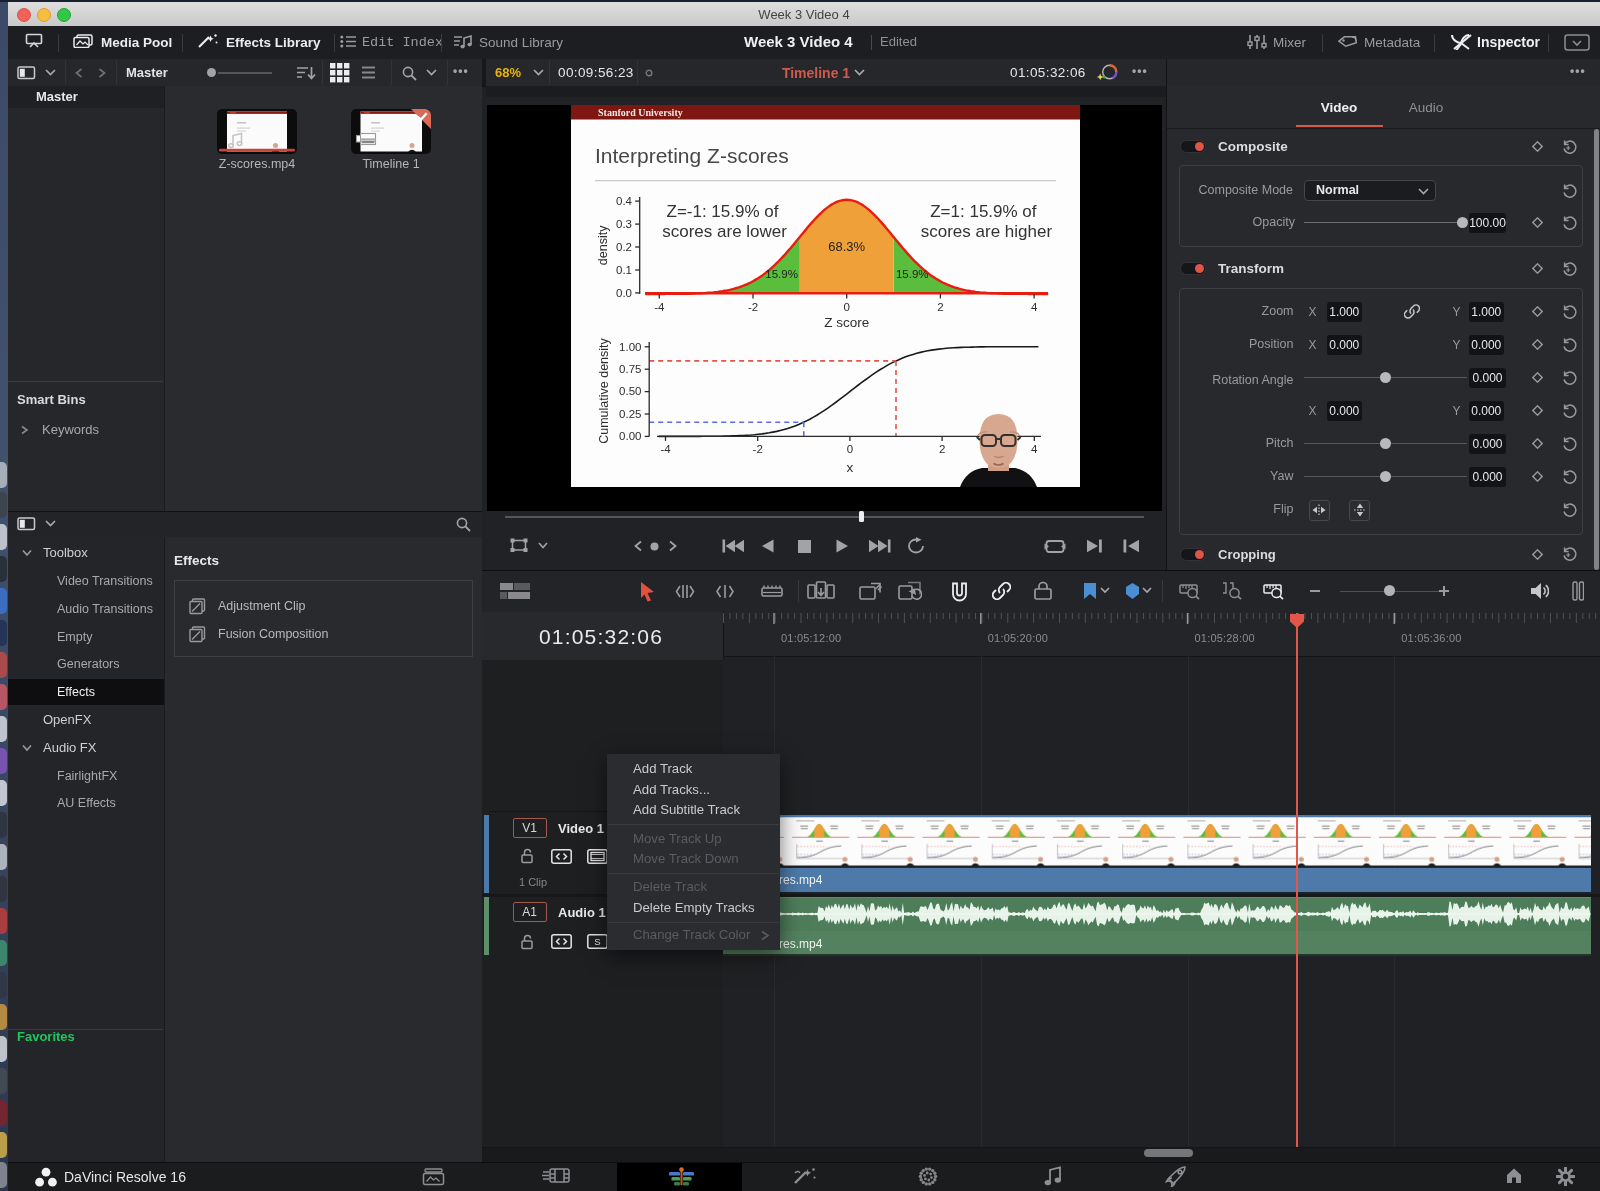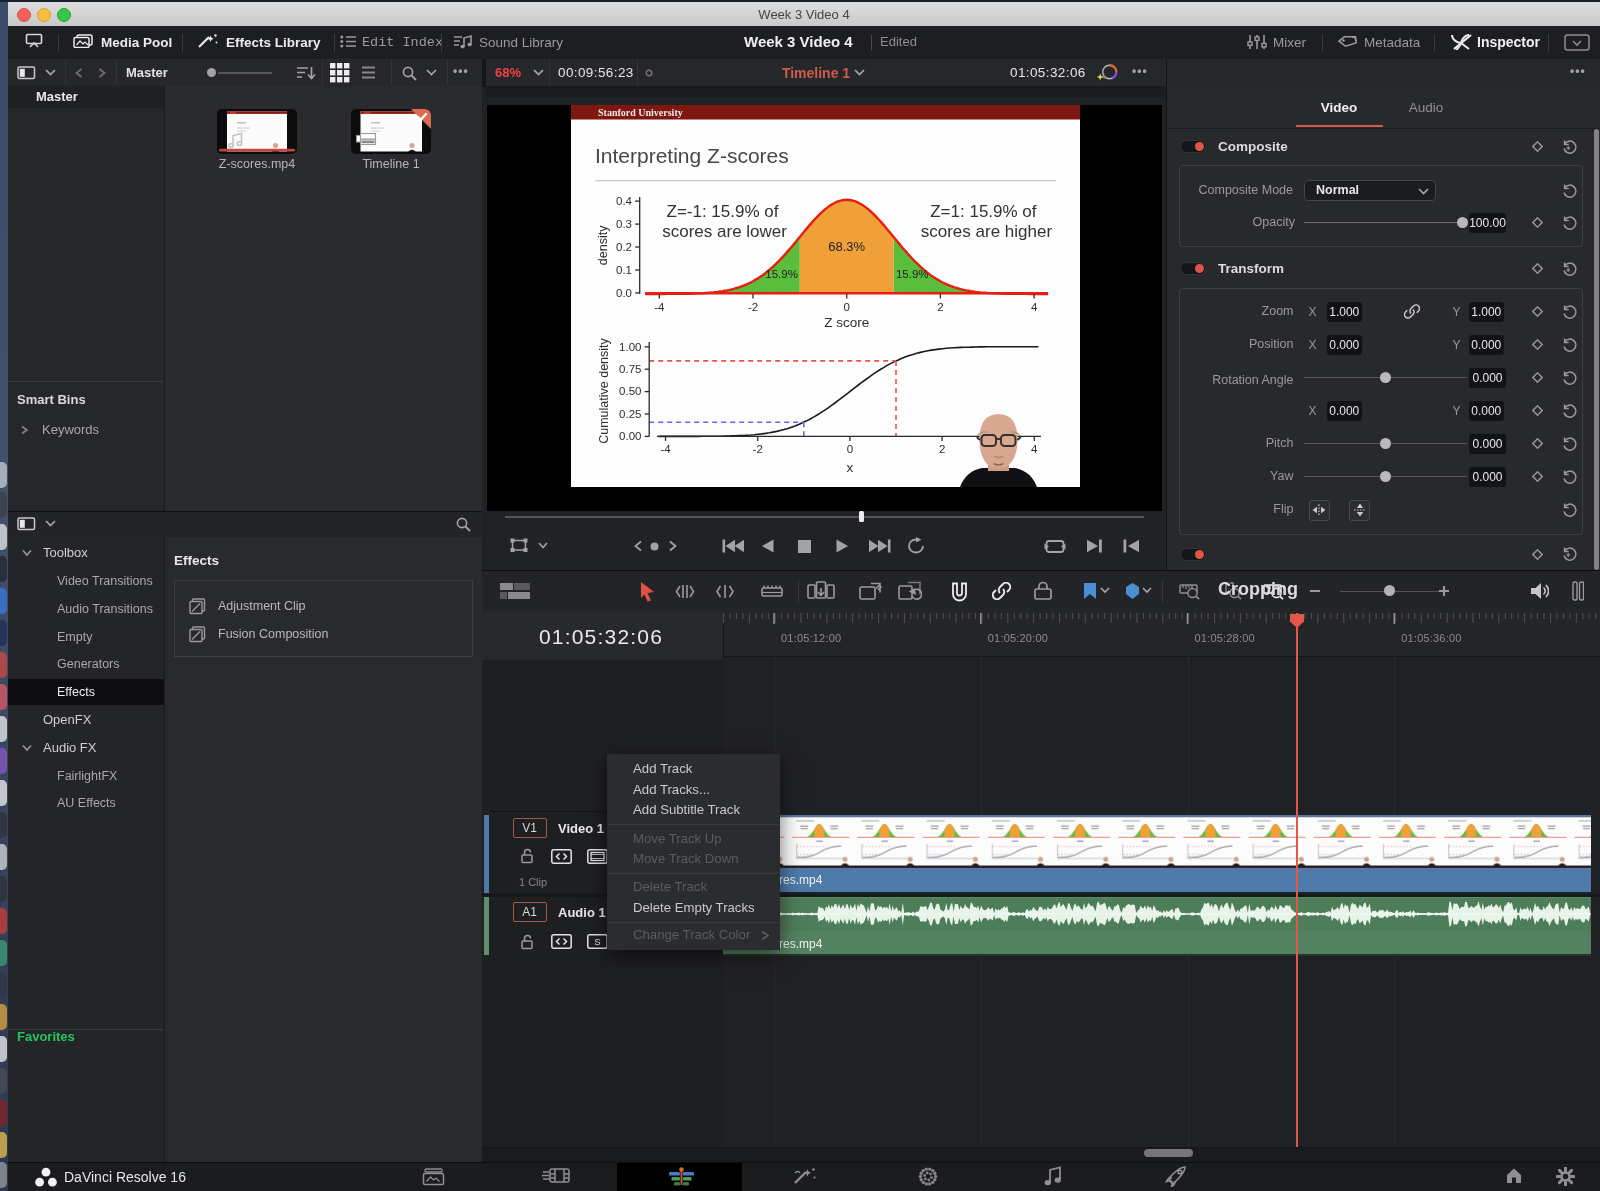--- a/index.html
+++ b/index.html
@@ -146,21 +146,21 @@
 <svg class="abs" style="left:402px;top:66px;" width="15" height="15" viewBox="0 0 15 15">
       <circle cx="6" cy="6" r="4.6" fill="none" stroke="#a3a3a7" stroke-width="1.6"></circle>
       <path d="M9.5 9.5 L14 14" stroke="#a3a3a7" stroke-width="1.8"></path>
     </svg>
 <svg class="abs" style="left:426px;top:69px;" width="11" height="7" viewBox="0 0 11 7">
       <path d="M1 1 l4.5 4.5 L10 1" fill="none" stroke="#a9a9ad" stroke-width="1.7"></path>
     </svg>
 <div class="abs" style="left:447px;top:60px;width:1px;height:25px;background:#323336;"></div>
 <div class="txt" style="left:453px;top:59px;font-size:12px;line-height:24px;color:#a3a3a7;font-weight:700;letter-spacing:1px;">•••</div>
 <div class="abs" style="left:482px;top:59px;width:4px;height:27px;background:#161719;"></div>
-<div class="txt" style="left:495px;top:59.5px;font-size:13px;line-height:26px;color:#ef4444;font-weight:600;">68%</div>
+<div class="txt" style="left:495px;top:59.5px;font-size:13px;line-height:26px;color:#eab308;font-weight:600;">68%</div>
 <svg class="abs" style="left:533px;top:69px;" width="11" height="7" viewBox="0 0 11 7">
       <path d="M1 1 l4.5 4.5 L10 1" fill="none" stroke="#a9a9ad" stroke-width="1.7"></path>
     </svg>
 <div class="abs" style="left:549px;top:60px;width:1px;height:25px;background:#323336;"></div>
 <div class="txt" style="left:558px;top:59.0px;font-size:13.5px;line-height:27.0px;color:#e6e6e8;font-weight:500;letter-spacing:0.4px;">00:09:56:23</div>
 <div class="abs" style="left:637px;top:60px;width:1px;height:25px;background:#323336;"></div>
 <svg class="abs" style="left:645px;top:69px;" width="8" height="8" viewBox="0 0 8 8">
       <circle cx="4" cy="4" r="2.8" fill="none" stroke="#77777b" stroke-width="1.4"></circle>
     </svg>
 <div class="txt" style="left:516px;top:58.5px;width:600px;text-align:center;font-size:14px;line-height:28px;color:#cf5b4c;font-weight:600;">Timeline 1</div>
@@ -944,21 +944,21 @@
 <svg class="abs" style="left:1352.5px;top:503px;" width="14" height="14" viewBox="0 0 14 14">
       <path d="M1 7 H13" stroke="#c9c9cc" stroke-width="1.2" stroke-dasharray="1.6 1.4"></path>
       <path d="M7 0.5 L3.8 5 H10.2Z M7 13.5 L3.8 9 H10.2Z" fill="#c9c9cc"></path>
     </svg>
 <svg class="abs" style="left:1560.5px;top:501.5px;" width="16" height="16" viewBox="0 0 16 16">
       <path d="M3.6 5.2 A6 6 0 1 1 3 9.5" fill="none" stroke="#9a9a9e" stroke-width="1.5"></path>
       <path d="M3.6 1.6 V5.6 H7.6" fill="none" stroke="#9a9a9e" stroke-width="1.5"></path>
     </svg>
 <div class="abs" style="left:1180px;top:547.5px;width:26px;height:13px;background:#151619;border-radius:7px;border:1px solid #333438;box-sizing:border-box;"></div>
 <div class="abs" style="left:1194.5px;top:549.5px;width:9px;height:9px;background:#dd5546;border-radius:50%;"></div>
-<div class="txt" style="left:1218px;top:540.5px;font-size:18px;line-height:27.0px;color:#dcdcde;font-weight:600;margin-top:35px;">Cropping</div>
+<div class="txt" style="left:1218px;top:540.5px;font-size:13px;line-height:27.0px;color:#dcdcde;font-weight:600;">Cropping</div>
 <svg class="abs" style="left:1532.0px;top:548.5px;" width="11" height="11" viewBox="0 0 11 11">
       <rect x="2.2" y="2.2" width="6.6" height="6.6" fill="none" stroke="#9a9a9e" stroke-width="1.4" transform="rotate(45 5.5 5.5)"></rect>
     </svg>
 <svg class="abs" style="left:1560.5px;top:546px;" width="16" height="16" viewBox="0 0 16 16">
       <path d="M3.6 5.2 A6 6 0 1 1 3 9.5" fill="none" stroke="#9a9a9e" stroke-width="1.5"></path>
       <path d="M3.6 1.6 V5.6 H7.6" fill="none" stroke="#9a9a9e" stroke-width="1.5"></path>
       <path d="M5.2 9 h4 M7.2 7 v4" stroke="#9a9a9e" stroke-width="1.1"></path>
     </svg>
 <div class="abs" style="left:1593.5px;top:129px;width:5px;height:441px;background:#828287;border-radius:2.5px;"></div>
 <div class="abs" style="left:8px;top:1162px;width:1592px;height:29px;background:#1b1c1e;border-top:1px solid #0d0e0f;"></div>

